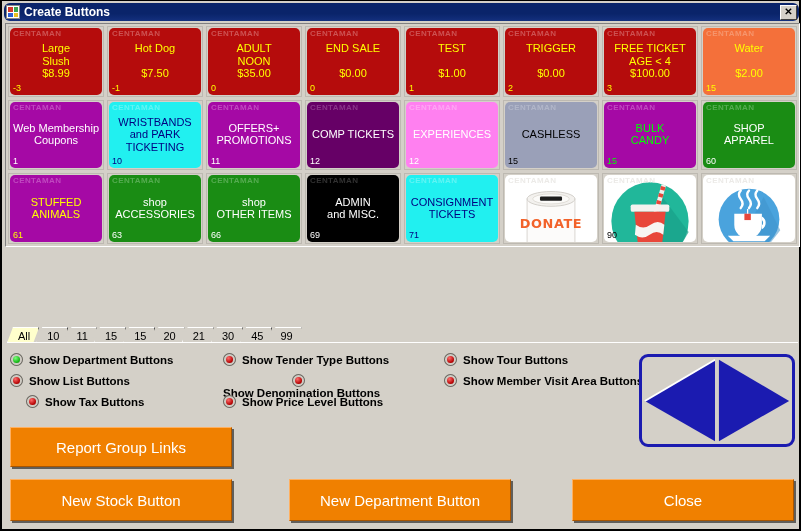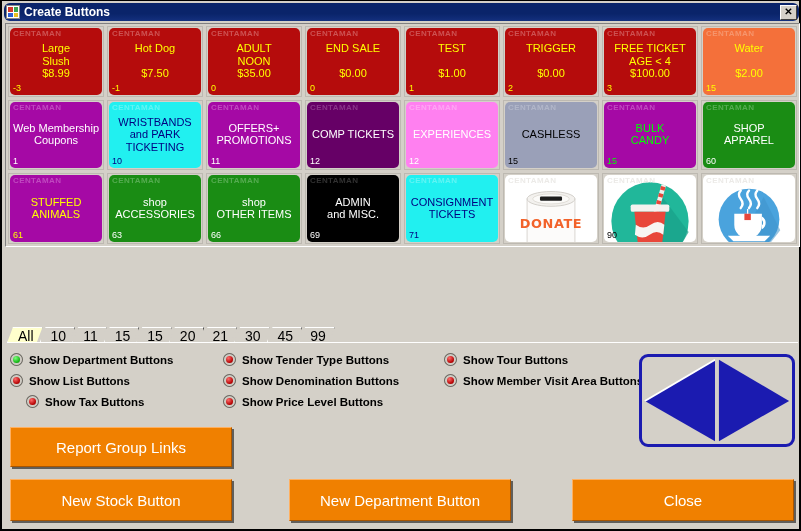--- a/index.html
+++ b/index.html
@@ -102,21 +102,21 @@
     position:absolute; left:5px; top:325px; width:340px; height:17px;
     display:flex; align-items:flex-end;
   }
   .tab {
     height:16px;
     background:#d4d0c8;
     border-top:1px solid #fff; border-left:1px solid #fff;
     border-right:1px solid #404040; border-bottom:none;
     margin-right:-3px;
     padding:0 8px 0 10px;
-    font-size:14px; color:#000;
+    font-size:11px; color:#000;
     display:flex; align-items:center; justify-content:center;
     font-family:"Liberation Sans", sans-serif;
     clip-path: polygon(6px 0, 100% 0, calc(100% - 6px) 100%, 0 100%);
     min-width:30px;
     cursor:default;
   }
   .tab.active { background:#ffffcc; font-weight:normal; }
   .tab-underline {
     position:absolute; left:5px; top:341px; width:791px; height:1px;
     background:#fff;
@@ -462,21 +462,21 @@
           <i></i>
         </span>
         <span>Show Tax Buttons</span>
       </div>
       <div class="opt" style="left: 213px; top: 0px;">
         <span class="led off">
           <i></i>
         </span>
         <span>Show Tender Type Buttons</span>
       </div>
-      <div class="opt" style="left: 213px; top: 21px;">
+      <div class="opt" style="left: 213px; top: 21px; flex-direction: column;">
         <span class="led off">
           <i></i>
         </span>
         <span>Show Denomination Buttons</span>
       </div>
       <div class="opt" style="left: 213px; top: 42px;">
         <span class="led off">
           <i></i>
         </span>
         <span>Show Price Level Buttons</span>

